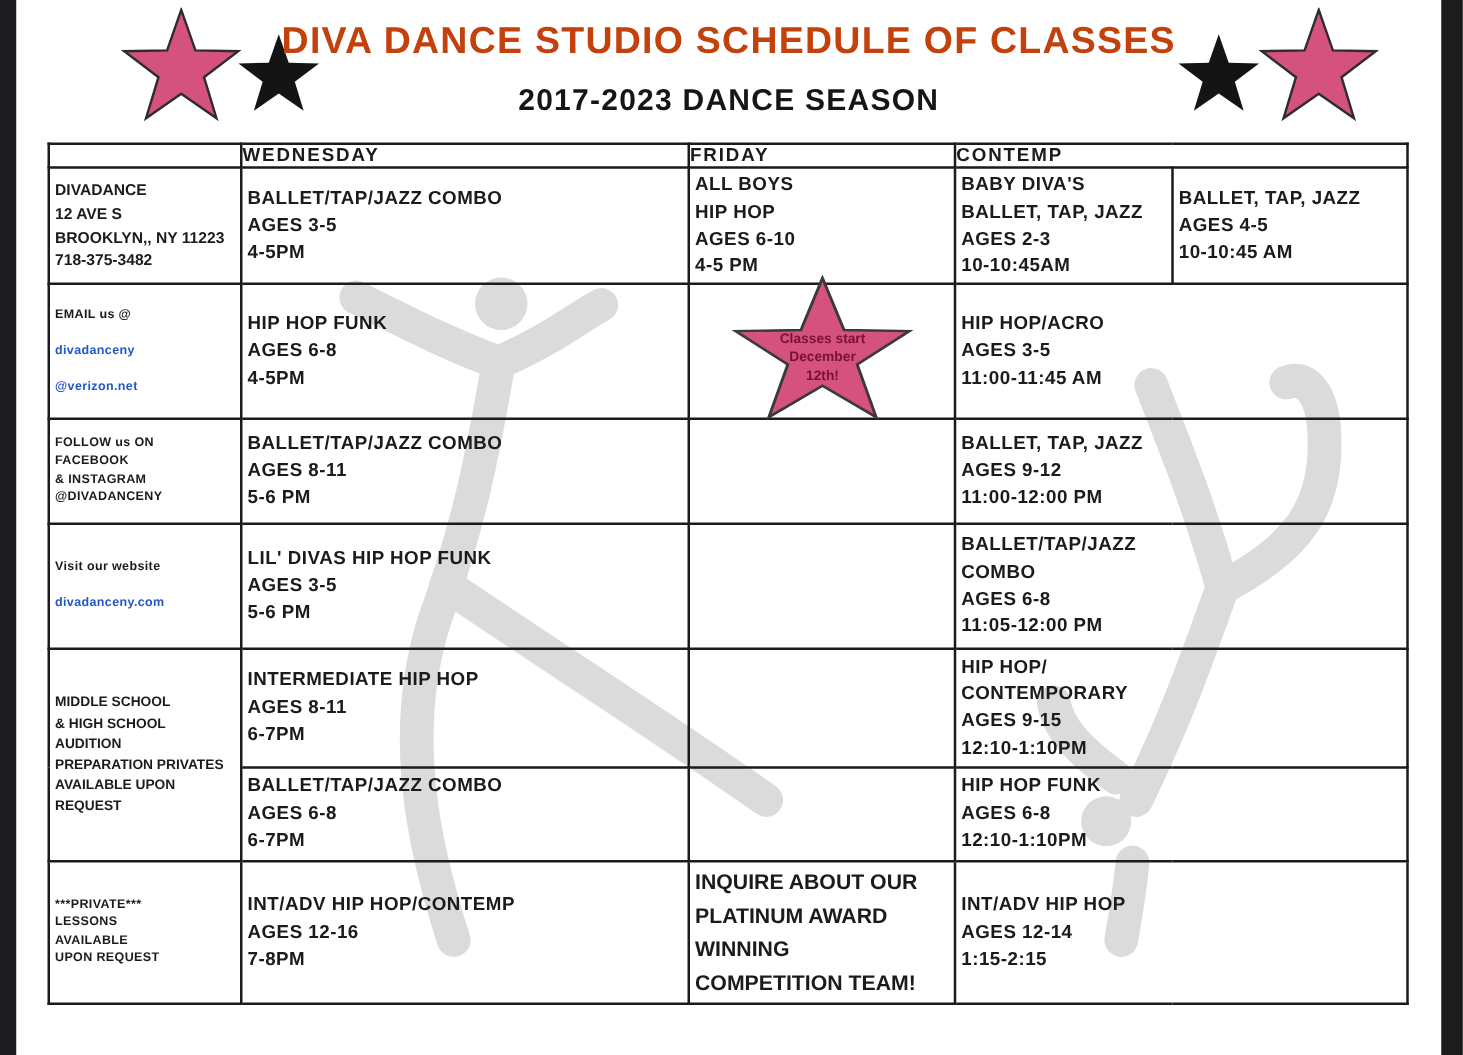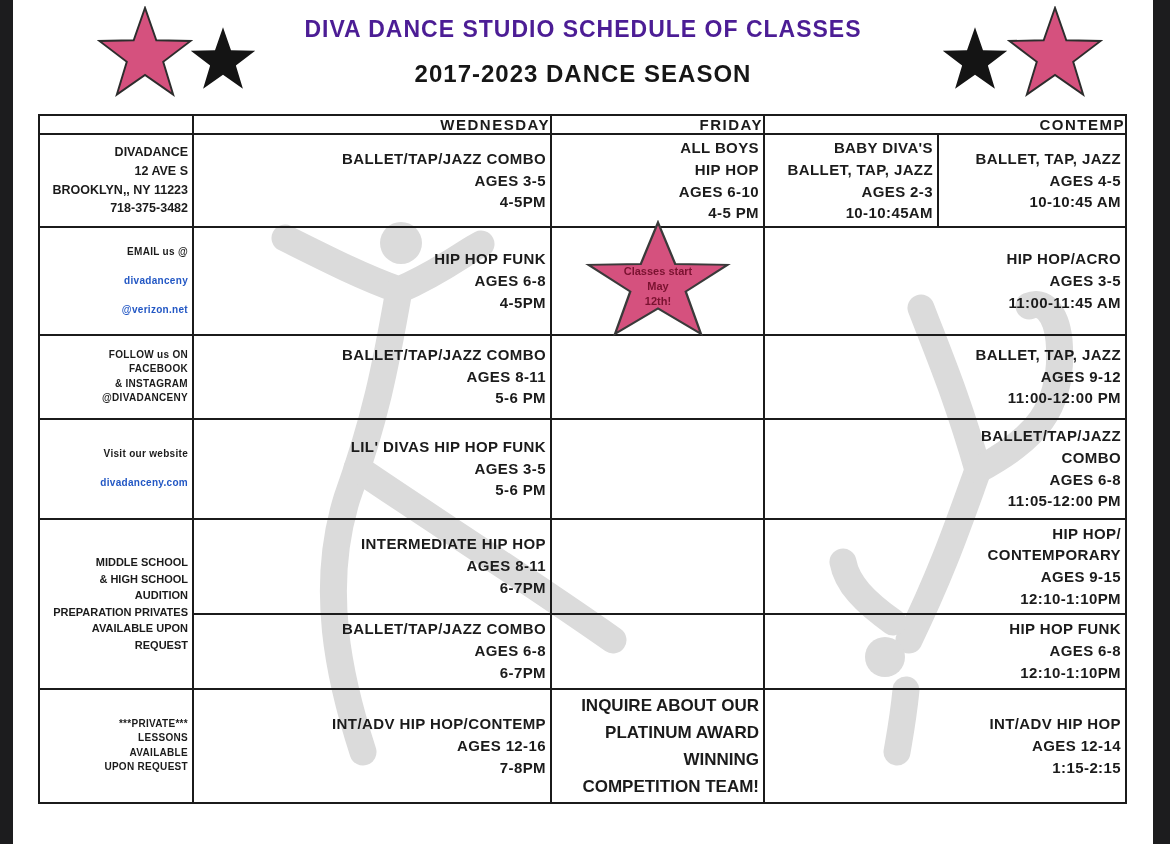--- a/index.html
+++ b/index.html
@@ -3,27 +3,27 @@
 <meta charset="utf-8">
 <style>
   * { margin:0; padding:0; box-sizing:border-box; }
   html,body { width:1170px; height:844px; background:#1c1c1e; font-family:"Liberation Sans", sans-serif; }
   .frame { position:relative; width:1170px; height:844px; background:#1c1c1e; overflow:hidden; }
   .page { position:absolute; left:13px; top:0; width:1140px; height:844px; background:#ffffff; overflow:hidden; }
 
   .watermark { position:absolute; left:0; top:0; z-index:0; }
 
   .titles { position:absolute; left:0; top:0; width:100%; text-align:center; z-index:2; }
-  .title1 { margin-top:16px; font-size:23px; font-weight:700; letter-spacing:1px; color:#4c1d95; }
+  .title1 { margin-top:16px; font-size:30px; font-weight:700; letter-spacing:1px; color:#c2410c; }
   .title2 { margin-top:17px; font-size:24px; font-weight:700; letter-spacing:1px; color:#161616; }
 
   .corner-star { position:absolute; z-index:2; }
 
   table.sched { position:absolute; left:25px; top:114px; width:1087px; border-collapse:collapse; table-layout:fixed; z-index:1; }
-  table.sched td { border:2px solid #1b1b1b; text-align:right; vertical-align:middle; padding:2px 4px; background:transparent; color:#1b1b1b; }
+  table.sched td { border:2px solid #1b1b1b; text-align:left; vertical-align:middle; padding:2px 4px; background:transparent; color:#1b1b1b; }
   tr.hrow td { height:19px; font-size:15px; font-weight:700; letter-spacing:1.5px; padding:0; }
   .cls { font-size:15px; font-weight:700; letter-spacing:.4px; line-height:1.45; white-space:pre-line; }
   .addr { font-size:12.5px; font-weight:700; line-height:1.5; white-space:pre-line; font-family:"Liberation Sans", sans-serif; }
   .info14 { font-size:10px; font-weight:700; letter-spacing:.3px; line-height:1.45; white-space:pre-line;margin-top:18px; }
   .boldinfo { font-size:11px; font-weight:700; line-height:1.5; white-space:pre-line; }
   .fri-bold { font-size:17px; font-weight:700; line-height:1.6; white-space:pre-line; }
   .link { color:#2257c4; cursor:pointer; }
 
   .badge { position:absolute; left:572px; top:220px; width:146px; height:118px; z-index:3; }
   .badge-text { position:absolute; left:0; top:44px; width:100%; text-align:center; font-size:11px; font-weight:700; line-height:1.35; color:#7a1230; white-space:pre-line; }
@@ -186,18 +186,18 @@
 1:15-2:15</td>
         </tr>
       </tbody>
     </table>
 
     <div class="badge">
       <svg width="146" height="118" viewBox="-50 -52 100 96" preserveAspectRatio="none">
         <polygon points="0,-50 11.8,-16.2 47.6,-15.5 19,6.2 29.4,40.5 0,20 -29.4,40.5 -19,6.2 -47.6,-15.5 -11.8,-16.2" fill="#d5517e" stroke="#3a3a3a" stroke-width="1.6"></polygon>
       </svg>
       <div class="badge-text">Classes start
-May
+December
 12th!</div>
     </div>
 
   </div>
 </div>
 
 </body></html>

